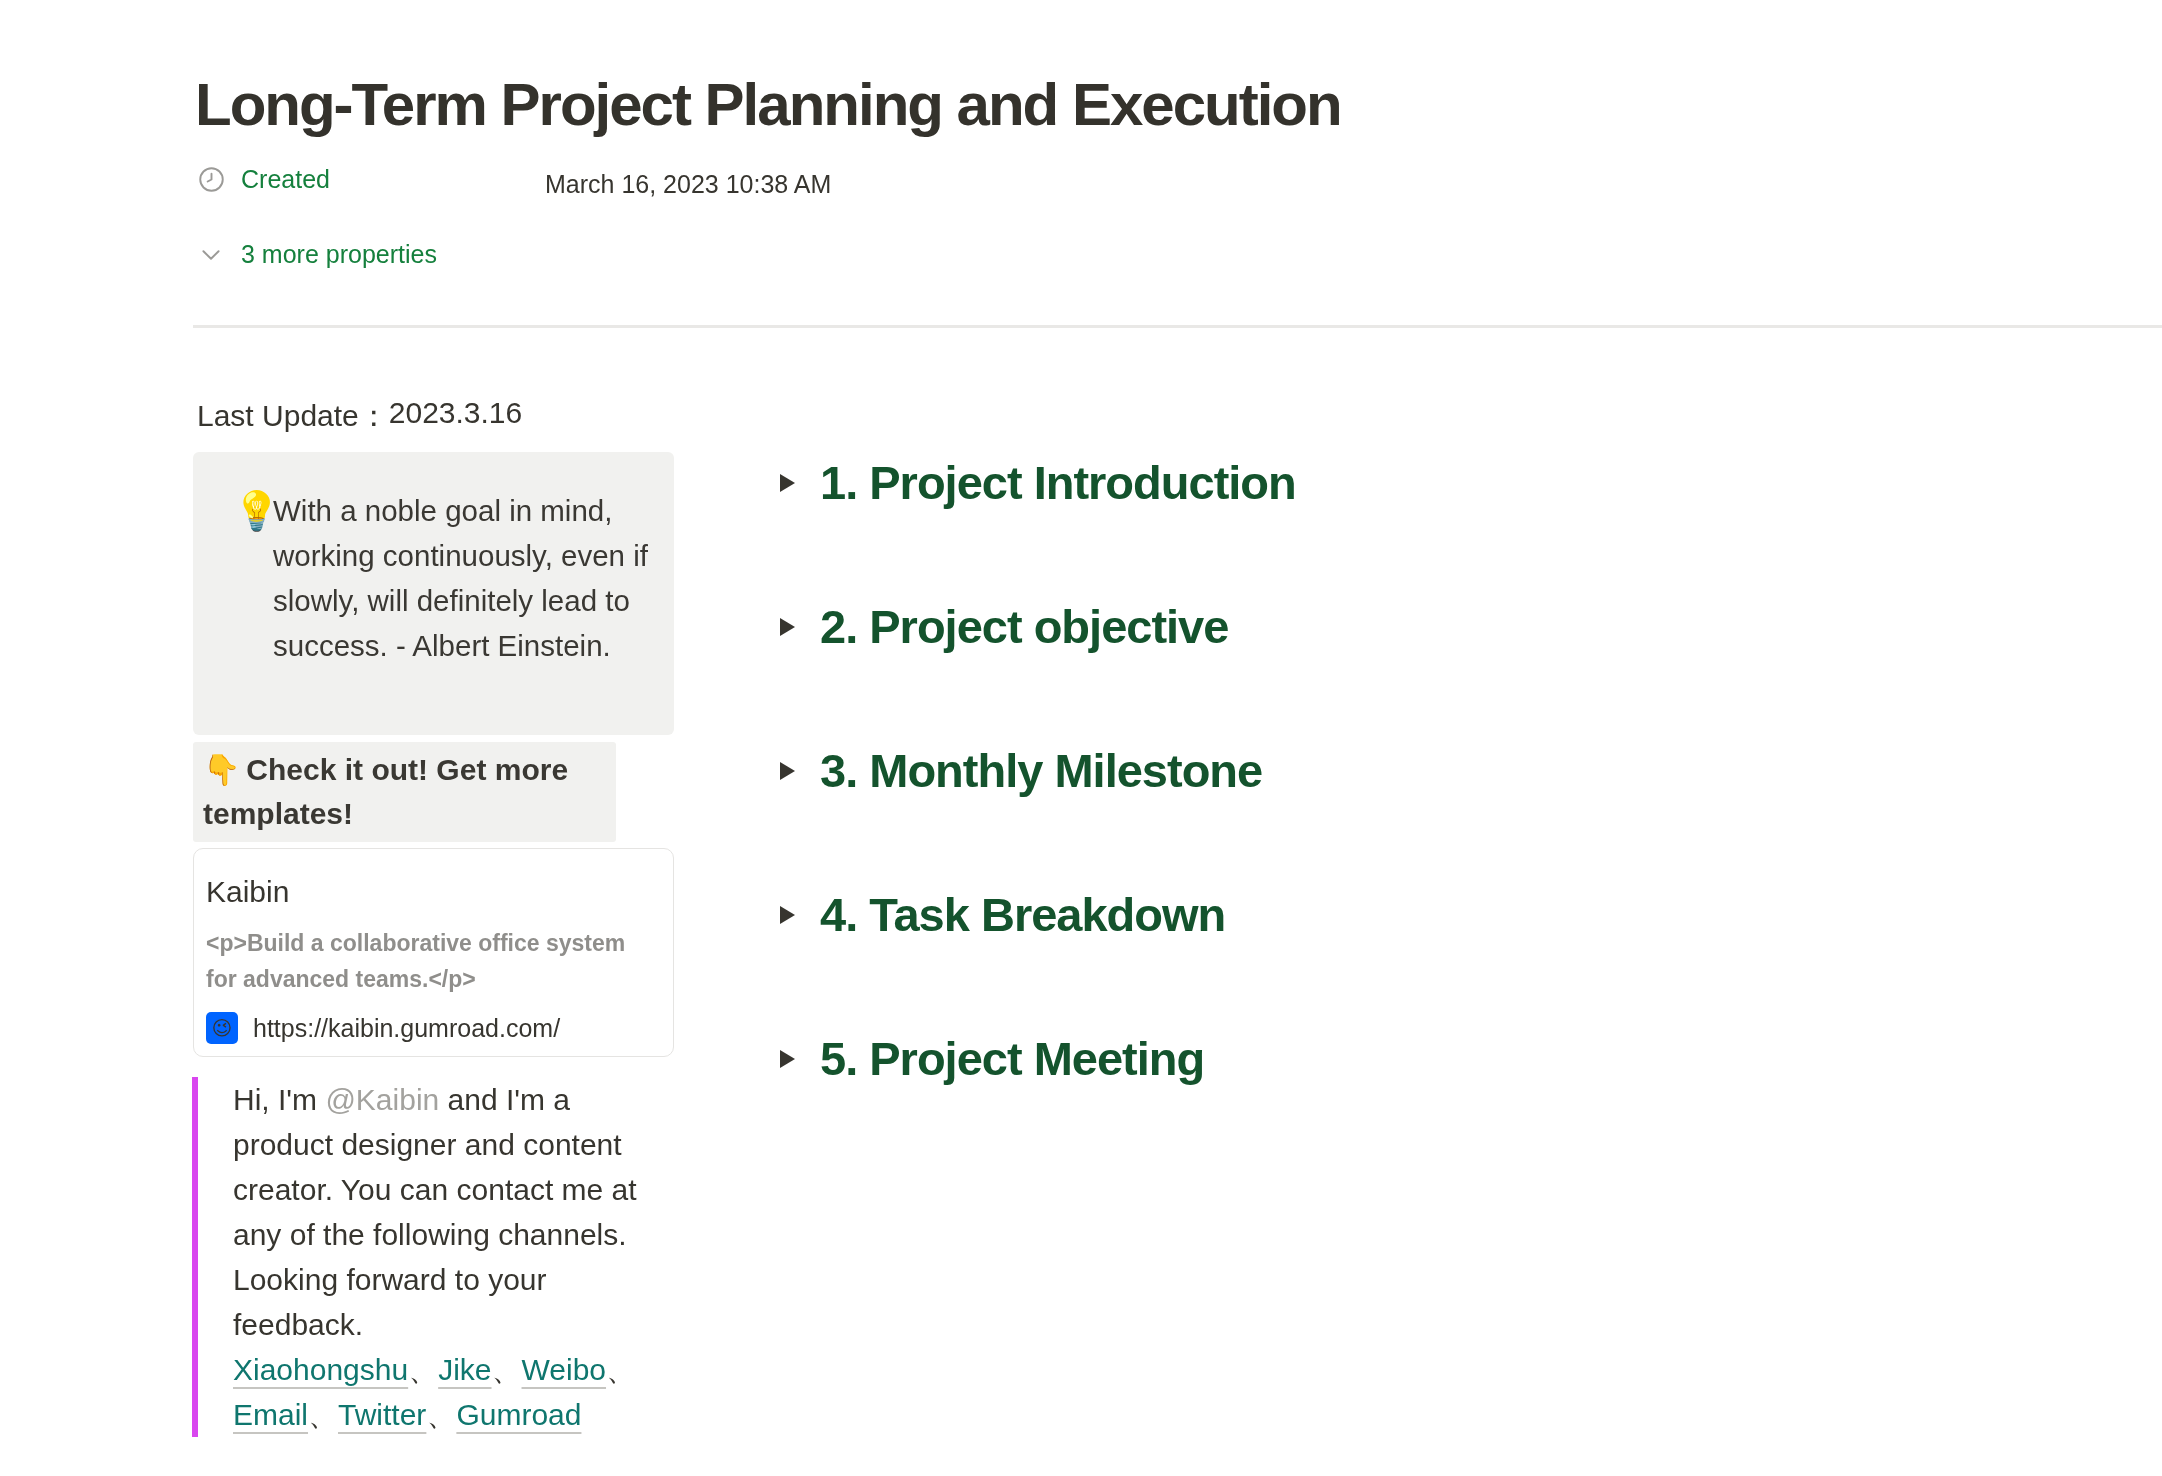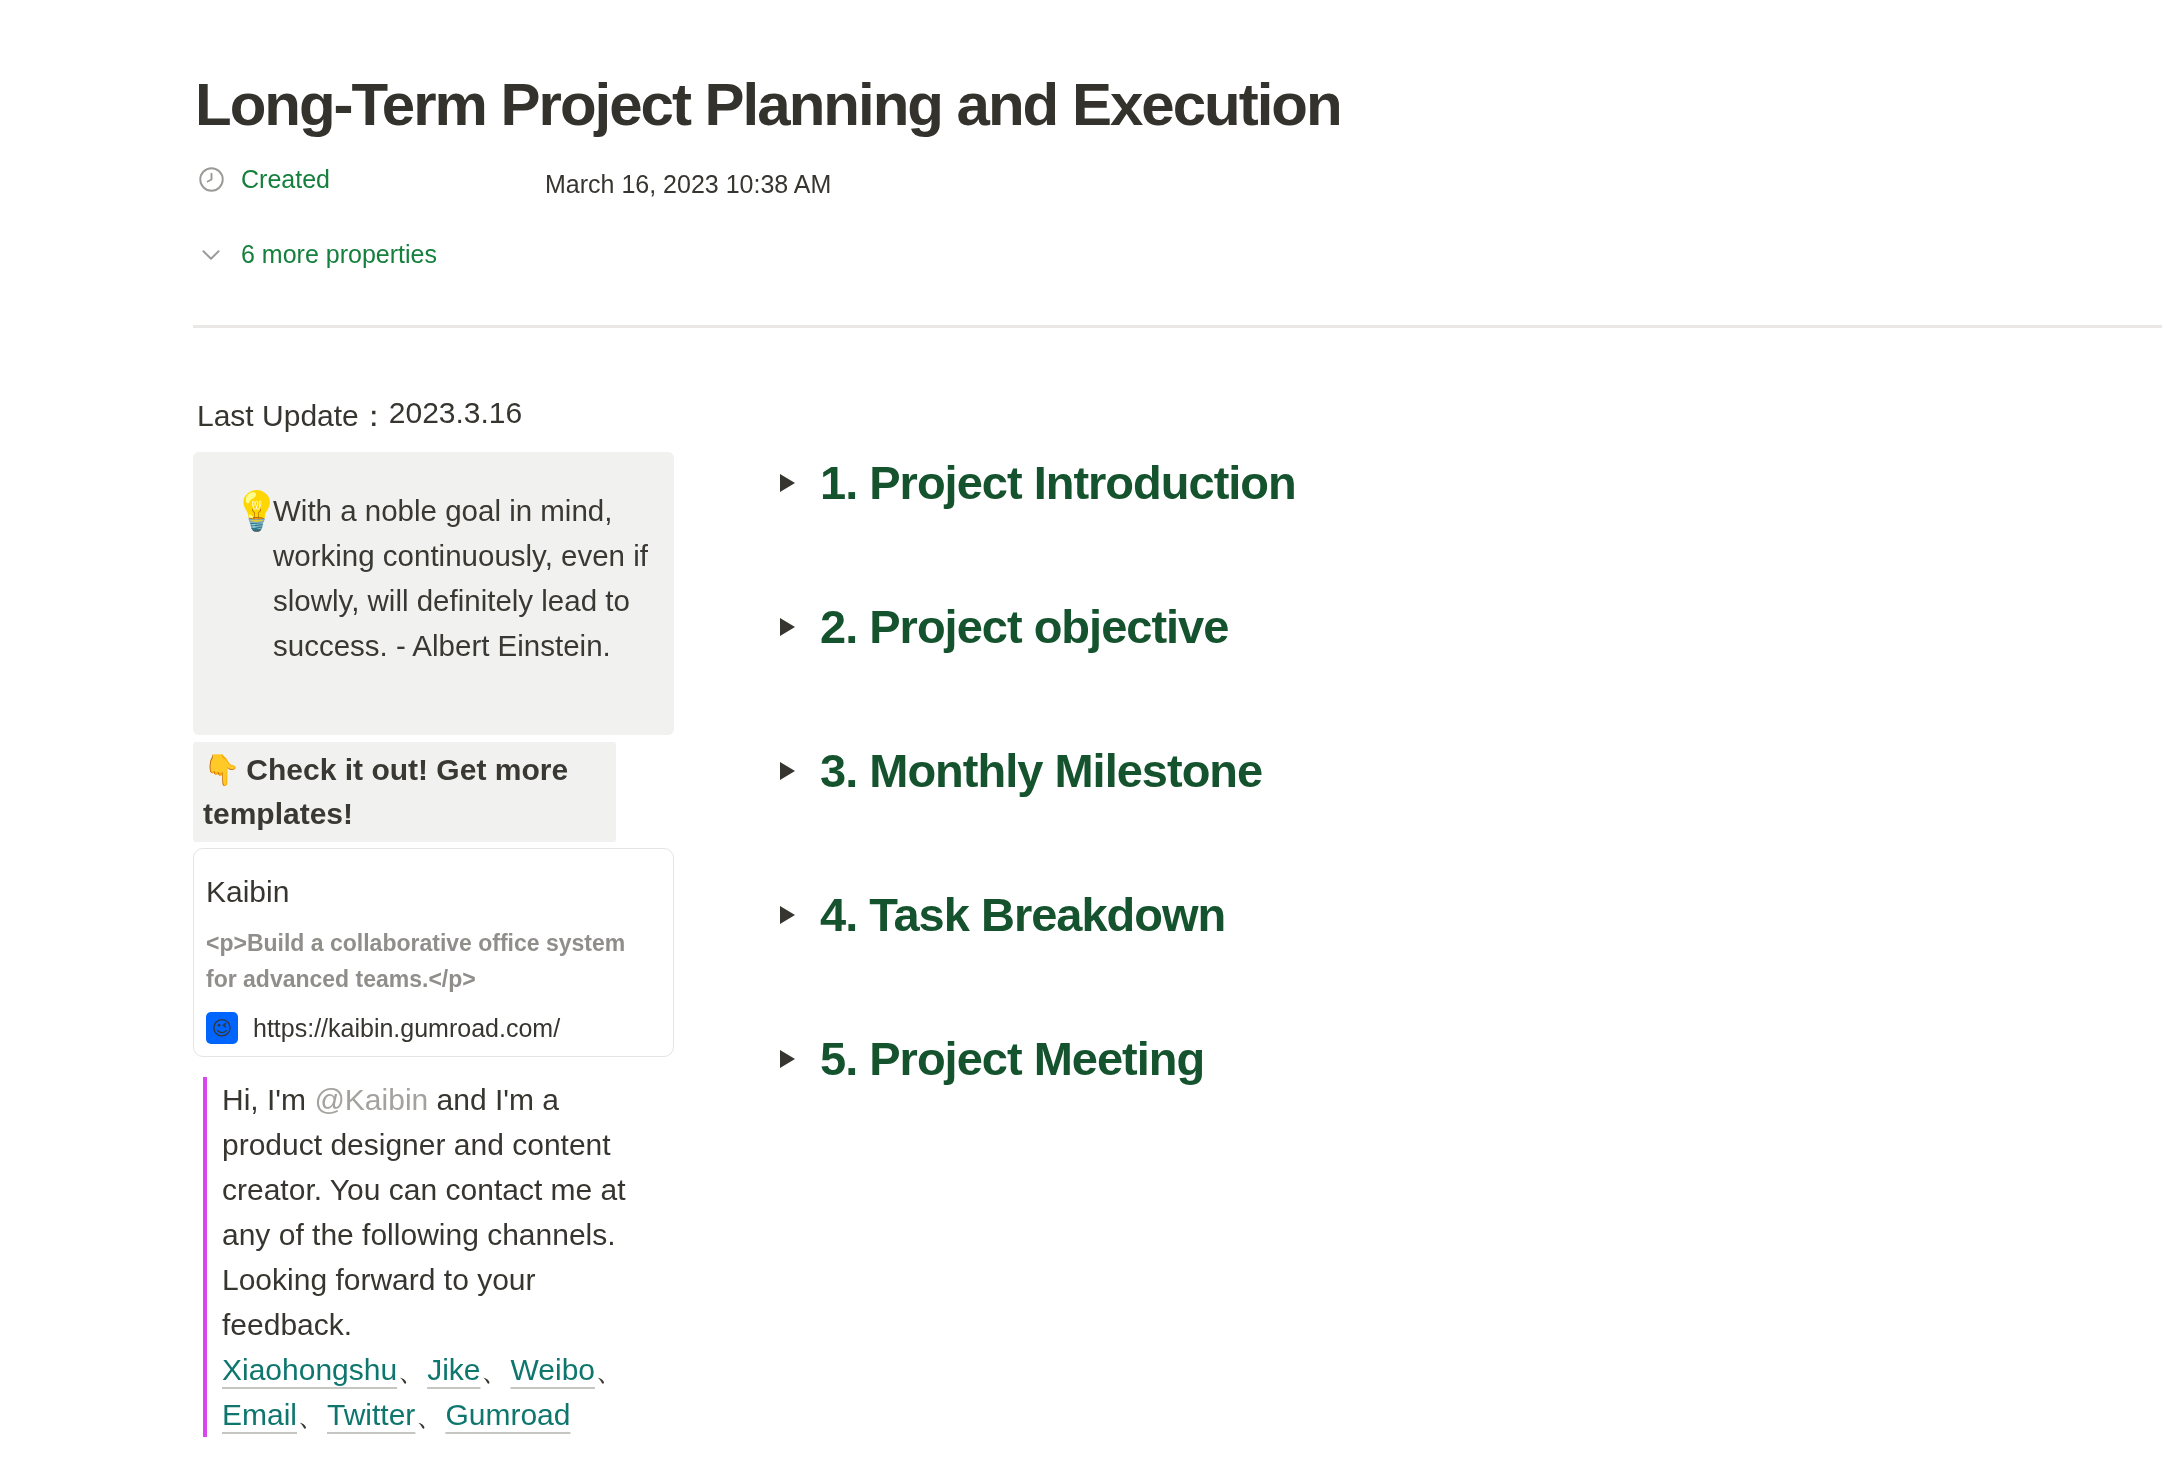--- a/index.html
+++ b/index.html
@@ -51,22 +51,22 @@
   .bm-title{font-size:30px;color:#37352f;}
   .bm-desc{margin-top:16px;font-size:23px;line-height:36px;color:#8f8e8b;width:425px;font-weight:bold;}
   .bm-urlrow{margin-top:15px;display:flex;align-items:center;}
   .bm-favicon{
     width:32px;height:32px;border-radius:5px;background:#0064ff;
     display:flex;align-items:center;justify-content:center;
     font-size:20px;line-height:1;margin-right:15px;flex:none;overflow:hidden;
   }
   .bm-url{font-size:25px;color:#37352f;white-space:nowrap;}
   .quote{
-    position:absolute;left:203px;top:1077px;width:473px;box-sizing:border-box;
-    border-left:4px solid #d946ef;padding-left:15px;
+    position:absolute;left:192px;top:1077px;width:473px;box-sizing:border-box;
+    border-left:6px solid #d946ef;padding-left:35px;
     font-size:30px;line-height:45px;color:#37352f;
   }
   .quote .text-wrap{width:438px;}
   .mention{color:#a3a29e;}
   .quote a{
     color:#0f766e;text-decoration:underline;cursor:pointer;
     text-decoration-color:#c6c5c1;text-decoration-thickness:1.5px;text-underline-offset:7px;
   }
   .sep{color:#37352f;}
   
@@ -101,21 +101,21 @@
     <span class="prop-label">Created</span>
   </div>
   <div class="created-value">March 16, 2023 10:38 AM</div>
 
   <div class="prop-row more">
     <span class="prop-icon">
       <svg width="26" height="26" viewBox="0 0 24 24">
         <polyline points="5,8.5 12,15.5 19,8.5" fill="none" stroke="#9b9a97" stroke-width="1.8" stroke-linecap="round" stroke-linejoin="round"></polyline>
       </svg>
     </span>
-    <span class="prop-label">6 more properties</span>
+    <span class="prop-label">3 more properties</span>
   </div>
 
   <div class="divider"></div>
 
   <div class="last-update">
     <span>Last Update：</span>
     <span>2023.3.16</span>
   </div>
 
   <div class="callout">

